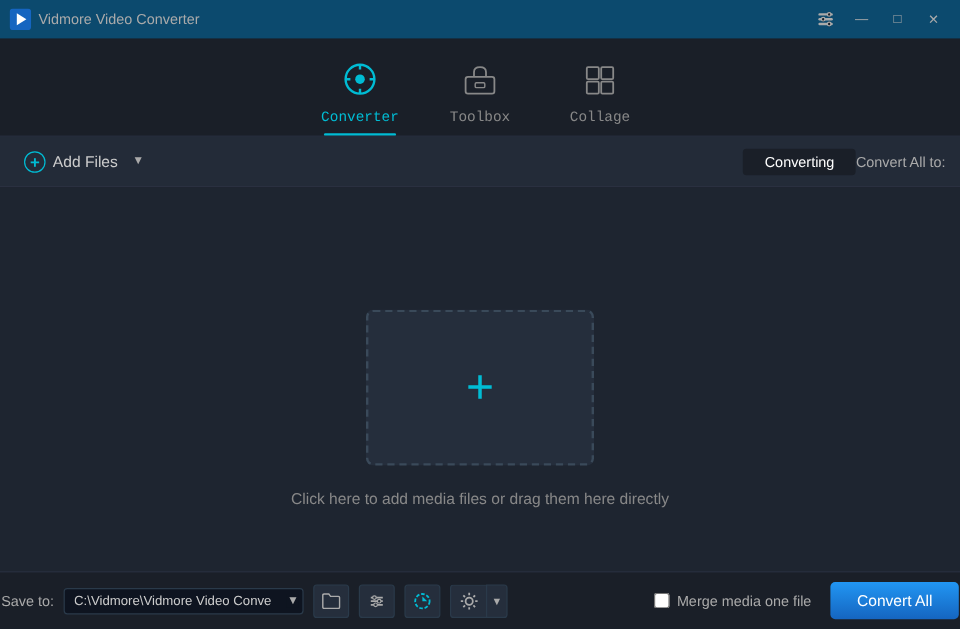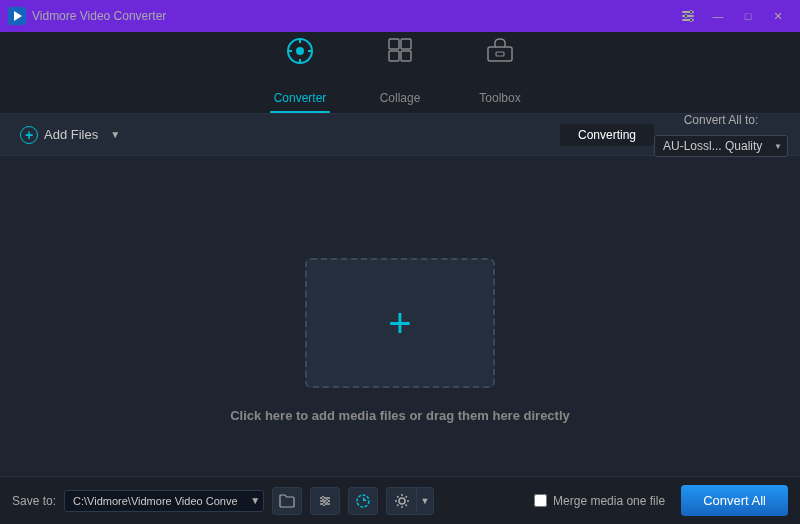--- a/index.html
+++ b/index.html
@@ -10,21 +10,21 @@
       font-family: 'Segoe UI', Arial, sans-serif;
       background: #1e2530;
       color: #ccc;
       overflow: hidden;
       user-select: none;
     }
 
     
     #title-bar {
       height: 32px;
-      background: #6d28d9;
+      background: #0c4a6e;
       display: flex;
       align-items: center;
       padding: 0 8px;
       position: relative;
     }
     #app-icon {
       width: 18px;
       height: 18px;
       margin-right: 6px;
       display: flex; align-items: center; justify-content: center;
@@ -58,28 +58,29 @@
       display: flex;
       align-items: flex-end;
       justify-content: center;
       padding-bottom: 0;
       border-bottom: 1px solid #2a3040;
     }
     .nav-tab {
       display: flex;
       flex-direction: column;
       align-items: center;
-      justify-content: space-between;
+      justify-content: flex-end;
       width: 100px;
       height: 76px;
       cursor: pointer;
       color: #888;
       font-size: 12px;
       position: relative;
       padding-bottom: 8px;
+      font-family: Liberation Mono, monospace;
     }
     .nav-tab .tab-icon {
       font-size: 24px;
       margin-bottom: 4px;
       line-height: 1;
     }
     .nav-tab.active {
       color: #00bcd4;
     }
     .nav-tab.active::after {
@@ -219,31 +220,30 @@
       color: #00bcd4;
       font-size: 40px;
       font-weight: 200;
       line-height: 1;
     }
 
     #drop-hint {
       font-size: 13px;
       color: #888;
       text-align: center;
-      font-weight: bold;
     }
 
     
     #bottom-bar {
       height: 48px;
       background: #1a1f28;
       border-top: 1px solid #2a3040;
       display: flex;
       align-items: center;
-      padding: 0 12px;
+      padding: 0 1px;
       gap: 8px;
       position: absolute;
       bottom: 0;
       left: 0;
       width: 800px;
     }
     #save-to-label {
       font-size: 12px;
       color: #aaa;
       white-space: nowrap;
@@ -363,62 +363,57 @@
           <line x1="2" y1="14" x2="6" y2="14" stroke="#00bcd4" stroke-width="2"></line>
           <line x1="22" y1="14" x2="26" y2="14" stroke="#00bcd4" stroke-width="2"></line>
         </svg>
       </span>
       <span>Converter</span>
     </div>
 
 
     <div class="nav-tab">
       <span class="tab-icon">
+        <svg width="28" height="26" viewBox="0 0 28 26" fill="none">
+          <rect x="2" y="10" width="24" height="14" rx="2" stroke="#888" stroke-width="1.5"></rect>
+          <path d="M9 10 V6 Q9 2 14 2 Q19 2 19 6 V10" stroke="#888" stroke-width="1.5" fill="none"></path>
+          <rect x="10" y="15" width="8" height="4" rx="1" stroke="#888" stroke-width="1.2" fill="none"></rect>
+        </svg>
+      </span>
+      <span>Toolbox</span>
+    </div>
+
+    <div class="nav-tab">
+      <span class="tab-icon">
         <svg width="26" height="26" viewBox="0 0 26 26" fill="none">
           <rect x="2" y="2" width="10" height="10" rx="1" stroke="#888" stroke-width="1.5"></rect>
           <rect x="14" y="2" width="10" height="10" rx="1" stroke="#888" stroke-width="1.5"></rect>
           <rect x="2" y="14" width="10" height="10" rx="1" stroke="#888" stroke-width="1.5"></rect>
           <rect x="14" y="14" width="10" height="10" rx="1" stroke="#888" stroke-width="1.5"></rect>
         </svg>
       </span>
       <span>Collage</span>
     </div>
-
-    <div class="nav-tab">
-      <span class="tab-icon">
-        <svg width="28" height="26" viewBox="0 0 28 26" fill="none">
-          <rect x="2" y="10" width="24" height="14" rx="2" stroke="#888" stroke-width="1.5"></rect>
-          <path d="M9 10 V6 Q9 2 14 2 Q19 2 19 6 V10" stroke="#888" stroke-width="1.5" fill="none"></path>
-          <rect x="10" y="15" width="8" height="4" rx="1" stroke="#888" stroke-width="1.2" fill="none"></rect>
-        </svg>
-      </span>
-      <span>Toolbox</span>
-    </div>
   </div>
 
   <div id="toolbar">
     <button id="add-files-btn">
       <span class="plus-circle">+</span>
       <span>Add Files</span>
     </button>
     <div id="add-files-dropdown">▼</div>
 
     <div id="converting-tabs">
       <div class="conv-tab active">
         <span>Converting</span>
       </div>
     </div>
 
     <div id="convert-all-to">
       <span>Convert All to:</span>
-      <div id="convert-format-wrapper">
-        <select>
-          <option>AU-Lossl... Quality</option>
-        </select>
-      </div>
     </div>
   </div>
 
   <div id="main-content">
     <div id="drop-zone">
       <span class="plus-icon">+</span>
     </div>
     <div id="drop-hint">Click here to add media files or drag them here directly</div>
   </div>
 

